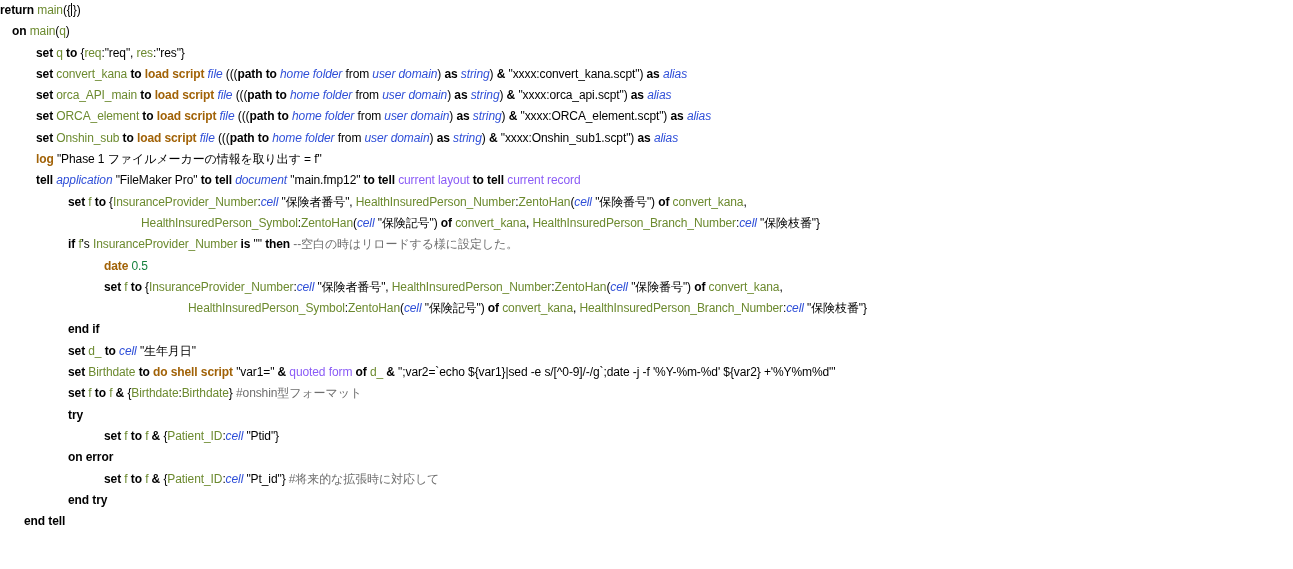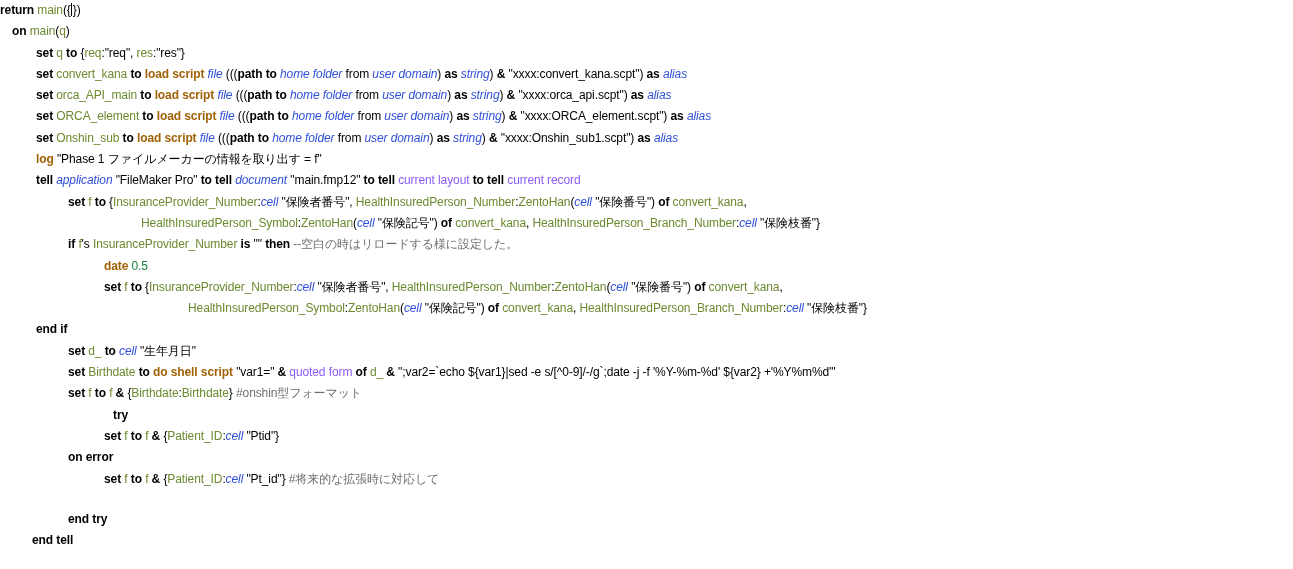--- a/index.html
+++ b/index.html
@@ -69,24 +69,24 @@
     <div class="line" style="padding-left: 36px;"><span class="tok kw-blk">set</span><span class="tok op"> </span><span class="tok var">ORCA_element</span><span class="tok op"> </span><span class="tok kw-blk">to</span><span class="tok op"> </span><span class="tok kw">load script</span><span class="tok op"> </span><span class="tok cls">file</span><span class="tok op"> (((</span><span class="tok kw-blk">path to</span><span class="tok op"> </span><span class="tok cls">home folder</span><span class="tok op"> from </span><span class="tok cls">user domain</span><span class="tok op">) </span><span class="tok opb">as</span><span class="tok op"> </span><span class="tok cls">string</span><span class="tok op">) </span><span class="tok opb">&amp;</span><span class="tok op"> </span><span class="tok str">"xxxx:ORCA_element.scpt"</span><span class="tok op">) </span><span class="tok opb">as</span><span class="tok op"> </span><span class="tok cls">alias</span></div>
     <div class="line" style="padding-left: 36px;"><span class="tok kw-blk">set</span><span class="tok op"> </span><span class="tok var">Onshin_sub</span><span class="tok op"> </span><span class="tok kw-blk">to</span><span class="tok op"> </span><span class="tok kw">load script</span><span class="tok op"> </span><span class="tok cls">file</span><span class="tok op"> (((</span><span class="tok kw-blk">path to</span><span class="tok op"> </span><span class="tok cls">home folder</span><span class="tok op"> from </span><span class="tok cls">user domain</span><span class="tok op">) </span><span class="tok opb">as</span><span class="tok op"> </span><span class="tok cls">string</span><span class="tok op">) </span><span class="tok opb">&amp;</span><span class="tok op"> </span><span class="tok str">"xxxx:Onshin_sub1.scpt"</span><span class="tok op">) </span><span class="tok opb">as</span><span class="tok op"> </span><span class="tok cls">alias</span></div>
     <div class="line" style="padding-left: 36px;"><span class="tok kw">log</span><span class="tok op"> </span><span class="tok str">"Phase 1 ファイルメーカーの情報を取り出す = f"</span></div>
     <div class="line" style="padding-left: 36px;"><span class="tok kw-blk">tell</span><span class="tok op"> </span><span class="tok cls">application</span><span class="tok op"> </span><span class="tok str">"FileMaker Pro"</span><span class="tok op"> </span><span class="tok kw-blk">to tell</span><span class="tok op"> </span><span class="tok cls">document</span><span class="tok op"> </span><span class="tok str">"main.fmp12"</span><span class="tok op"> </span><span class="tok kw-blk">to tell</span><span class="tok op"> </span><span class="tok ref">current layout</span><span class="tok op"> </span><span class="tok kw-blk">to tell</span><span class="tok op"> </span><span class="tok ref">current record</span></div>
     <div class="line" style="padding-left: 68px;"><span class="tok kw-blk">set</span><span class="tok op"> </span><span class="tok var">f</span><span class="tok op"> </span><span class="tok kw-blk">to</span><span class="tok op"> {</span><span class="tok var">InsuranceProvider_Number</span><span class="tok op">:</span><span class="tok cls">cell</span><span class="tok op"> </span><span class="tok str">"保険者番号"</span><span class="tok op">, </span><span class="tok var">HealthInsuredPerson_Number</span><span class="tok op">:</span><span class="tok var">ZentoHan</span><span class="tok op">(</span><span class="tok cls">cell</span><span class="tok op"> </span><span class="tok str">"保険番号"</span><span class="tok op">) </span><span class="tok opb">of</span><span class="tok op"> </span><span class="tok var">convert_kana</span><span class="tok op">,</span></div>
     <div class="line" style="padding-left: 141px;"><span class="tok var">HealthInsuredPerson_Symbol</span><span class="tok op">:</span><span class="tok var">ZentoHan</span><span class="tok op">(</span><span class="tok cls">cell</span><span class="tok op"> </span><span class="tok str">"保険記号"</span><span class="tok op">) </span><span class="tok opb">of</span><span class="tok op"> </span><span class="tok var">convert_kana</span><span class="tok op">, </span><span class="tok var">HealthInsuredPerson_Branch_Number</span><span class="tok op">:</span><span class="tok cls">cell</span><span class="tok op"> </span><span class="tok str">"保険枝番"</span><span class="tok op">}</span></div>
     <div class="line" style="padding-left: 68px;"><span class="tok kw-blk">if</span><span class="tok op"> </span><span class="tok var">f</span><span class="tok op">'s </span><span class="tok var">InsuranceProvider_Number</span><span class="tok op"> </span><span class="tok opb">is</span><span class="tok op"> </span><span class="tok str">""</span><span class="tok op"> </span><span class="tok kw-blk">then</span><span class="tok op"> </span><span class="tok cmt">--空白の時はリロードする様に設定した。</span></div>
     <div class="line" style="padding-left: 104px;"><span class="tok kw">date</span><span class="tok op"> </span><span class="tok num">0.5</span></div>
     <div class="line" style="padding-left: 104px;"><span class="tok kw-blk">set</span><span class="tok op"> </span><span class="tok var">f</span><span class="tok op"> </span><span class="tok kw-blk">to</span><span class="tok op"> {</span><span class="tok var">InsuranceProvider_Number</span><span class="tok op">:</span><span class="tok cls">cell</span><span class="tok op"> </span><span class="tok str">"保険者番号"</span><span class="tok op">, </span><span class="tok var">HealthInsuredPerson_Number</span><span class="tok op">:</span><span class="tok var">ZentoHan</span><span class="tok op">(</span><span class="tok cls">cell</span><span class="tok op"> </span><span class="tok str">"保険番号"</span><span class="tok op">) </span><span class="tok opb">of</span><span class="tok op"> </span><span class="tok var">convert_kana</span><span class="tok op">,</span></div>
     <div class="line" style="padding-left: 188px;"><span class="tok var">HealthInsuredPerson_Symbol</span><span class="tok op">:</span><span class="tok var">ZentoHan</span><span class="tok op">(</span><span class="tok cls">cell</span><span class="tok op"> </span><span class="tok str">"保険記号"</span><span class="tok op">) </span><span class="tok opb">of</span><span class="tok op"> </span><span class="tok var">convert_kana</span><span class="tok op">, </span><span class="tok var">HealthInsuredPerson_Branch_Number</span><span class="tok op">:</span><span class="tok cls">cell</span><span class="tok op"> </span><span class="tok str">"保険枝番"</span><span class="tok op">}</span></div>
-    <div class="line" style="padding-left: 36px;"><span class="tok kw-blk">end if</span></div>
+    <div class="line" style="padding-left: 68px;"><span class="tok kw-blk">end if</span></div>
     <div class="line" style="padding-left: 68px;"><span class="tok kw-blk">set</span><span class="tok op"> </span><span class="tok var">d_</span><span class="tok op"> </span><span class="tok kw-blk">to</span><span class="tok op"> </span><span class="tok cls">cell</span><span class="tok op"> </span><span class="tok str">"生年月日"</span></div>
     <div class="line" style="padding-left: 68px;"><span class="tok kw-blk">set</span><span class="tok op"> </span><span class="tok var">Birthdate</span><span class="tok op"> </span><span class="tok kw-blk">to</span><span class="tok op"> </span><span class="tok kw">do shell script</span><span class="tok op"> </span><span class="tok str">"var1="</span><span class="tok op"> </span><span class="tok opb">&amp;</span><span class="tok op"> </span><span class="tok ref">quoted form</span><span class="tok op"> </span><span class="tok opb">of</span><span class="tok op"> </span><span class="tok var">d_</span><span class="tok op"> </span><span class="tok opb">&amp;</span><span class="tok op"> </span><span class="tok str">";var2=`echo ${var1}|sed -e s/[^0-9]/-/g`;date -j -f '%Y-%m-%d' ${var2} +'%Y%m%d'"</span></div>
     <div class="line" style="padding-left: 68px;"><span class="tok kw-blk">set</span><span class="tok op"> </span><span class="tok var">f</span><span class="tok op"> </span><span class="tok kw-blk">to</span><span class="tok op"> </span><span class="tok var">f</span><span class="tok op"> </span><span class="tok opb">&amp;</span><span class="tok op"> {</span><span class="tok var">Birthdate</span><span class="tok op">:</span><span class="tok var">Birthdate</span><span class="tok op">} </span><span class="tok cmt">#onshin型フォーマット</span></div>
-    <div class="line" style="padding-left: 68px; margin-left: 45px;"><span class="tok kw-blk">try</span></div>
+    <div class="line" style="padding-left: 68px;"><span class="tok kw-blk">try</span></div>
     <div class="line" style="padding-left: 104px;"><span class="tok kw-blk">set</span><span class="tok op"> </span><span class="tok var">f</span><span class="tok op"> </span><span class="tok kw-blk">to</span><span class="tok op"> </span><span class="tok var">f</span><span class="tok op"> </span><span class="tok opb">&amp;</span><span class="tok op"> {</span><span class="tok var">Patient_ID</span><span class="tok op">:</span><span class="tok cls">cell</span><span class="tok op"> </span><span class="tok str">"Ptid"</span><span class="tok op">}</span></div>
     <div class="line" style="padding-left: 68px;"><span class="tok kw-blk">on error</span></div>
     <div class="line" style="padding-left: 104px;"><span class="tok kw-blk">set</span><span class="tok op"> </span><span class="tok var">f</span><span class="tok op"> </span><span class="tok kw-blk">to</span><span class="tok op"> </span><span class="tok var">f</span><span class="tok op"> </span><span class="tok opb">&amp;</span><span class="tok op"> {</span><span class="tok var">Patient_ID</span><span class="tok op">:</span><span class="tok cls">cell</span><span class="tok op"> </span><span class="tok str">"Pt_id"</span><span class="tok op">} </span><span class="tok cmt">#将来的な拡張時に対応して</span></div>
-    <div class="line" style="padding-left: 68px; margin-top: 19px;"><span class="tok kw-blk">end try</span></div>
-    <div class="line" style="padding-left: 32px;"><span class="tok kw-blk">end tell</span></div>
+    <div class="line" style="padding-left: 68px;"><span class="tok kw-blk">end try</span></div>
+    <div class="line" style="padding-left: 24px;"><span class="tok kw-blk">end tell</span></div>
     <div class="line" style="padding-left: 0px;"><span class="tok op"> </span></div>
   </div>
 
 </body></html>

